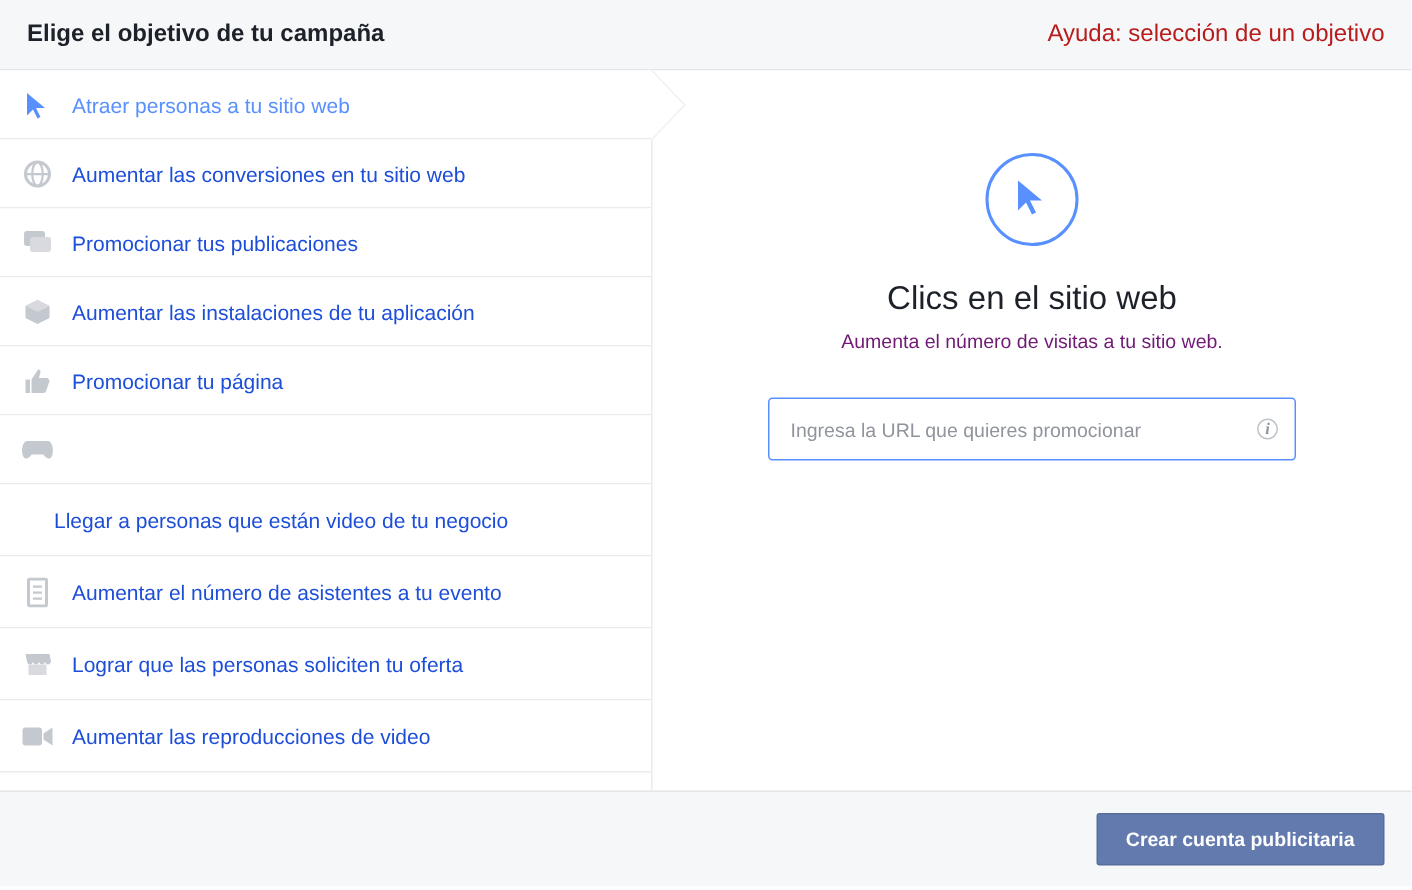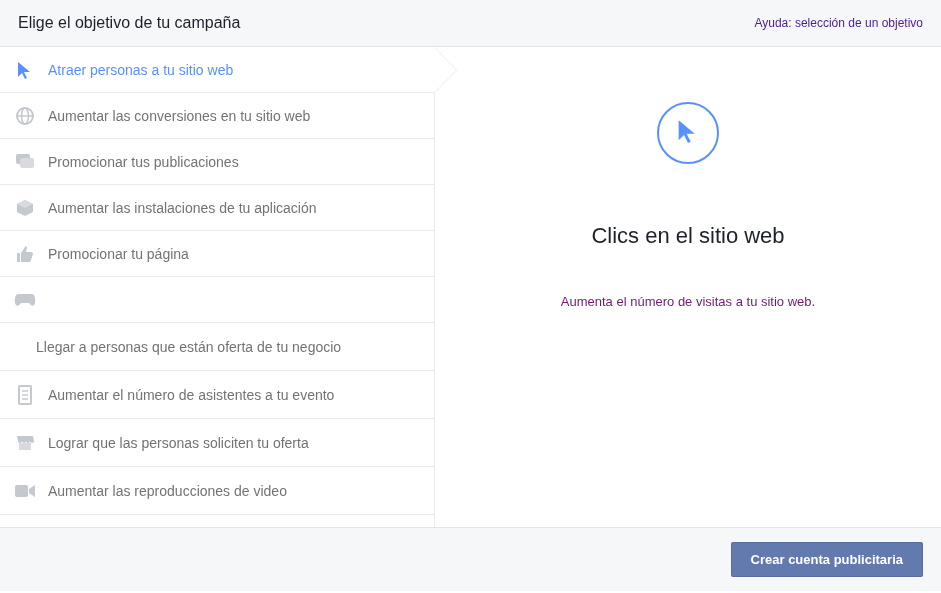--- a/index.html
+++ b/index.html
@@ -17,26 +17,26 @@
     .header {
       display: flex;
       justify-content: space-between;
       align-items: center;
       padding: 14px 18px;
       background: #f6f7f9;
       border-bottom: 1px solid #e5e5e5;
     }
     .header-title {
       font-size: 16px;
-      font-weight: normal;
+      font-weight: bold;
       color: #1d2129;
     }
     .header-help {
-      font-size: 12px;
-      color: #4c1d95;
+      font-size: 16px;
+      color: #b91c1c;
       cursor: pointer;
     }
     .body {
       display: flex;
       height: 480px;
       background: #fff;
     }
     .sidebar {
       width: 435px;
       border-right: 1px solid #e9ebee;
@@ -78,29 +78,28 @@
     .sidebar-icon {
       width: 22px;
       height: 22px;
       display: flex;
       align-items: center;
       justify-content: center;
       margin-right: 12px;
       flex-shrink: 0;
     }
     .sidebar-label {
-      color: #737373;
+      color: #1d4ed8;
     }
     .main {
       flex: 1;
       display: flex;
       flex-direction: column;
       align-items: center;
       padding-top: 55px;
-      gap: 37px;
     }
     .hero-icon-circle {
       width: 62px;
       height: 62px;
       border: 2px solid #5890ff;
       border-radius: 50%;
       display: flex;
       align-items: center;
       justify-content: center;
       margin-bottom: 22px;
@@ -236,21 +235,21 @@
     <div class="sidebar-item">
       <span class="sidebar-icon">
         <svg width="22" height="16" viewBox="0 0 22 16">
             <path d="M4 2 L18 2 C20 2 22 6 21 11 C20 15 17 14 15 11 L7 11 C5 14 2 15 1 11 C0 6 2 2 4 2 Z" fill="#c4c8cf"></path>
           </svg>
       </span>
     </div>
 
     <div class="sidebar-item tall">
       <span class="sidebar-icon"></span>
-      <span class="sidebar-label" style="margin-left:-12px">Llegar a personas que están oferta de tu negocio</span>
+      <span class="sidebar-label" style="margin-left:-12px">Llegar a personas que están video de tu negocio</span>
     </div>
 
     <div class="sidebar-item tall">
       <span class="sidebar-icon">
         <svg width="16" height="20" viewBox="0 0 16 20">
             <rect x="2" y="1" width="12" height="18" rx="1" fill="none" stroke="#c4c8cf" stroke-width="2"></rect>
             <line x1="5" y1="6" x2="11" y2="6" stroke="#c4c8cf" stroke-width="1.5"></line>
             <line x1="5" y1="10" x2="11" y2="10" stroke="#c4c8cf" stroke-width="1.5"></line>
             <line x1="5" y1="14" x2="11" y2="14" stroke="#c4c8cf" stroke-width="1.5"></line>
           </svg>
@@ -283,19 +282,23 @@
   <div class="main">
     <div class="hero-icon-circle">
       <span>
         <svg width="24" height="28" viewBox="0 0 18 20">
             <path d="M2 2 L2 17 L6 13 L9 19 L11 18 L8 12 L14 12 Z" fill="#5890ff"></path>
           </svg>
       </span>
     </div>
     <div class="main-title">Clics en el sitio web</div>
     <div class="main-subtitle">Aumenta el número de visitas a tu sitio web.</div>
+    <div class="url-input-wrap">
+      <input class="url-input" type="text" placeholder="Ingresa la URL que quieres promocionar" style="">
+      <span class="info-icon">i</span>
+    </div>
   </div>
 
 </div>
 
 <div class="footer">
   <button class="cta-button">Crear cuenta publicitaria</button>
 </div>
 
 </body></html>

